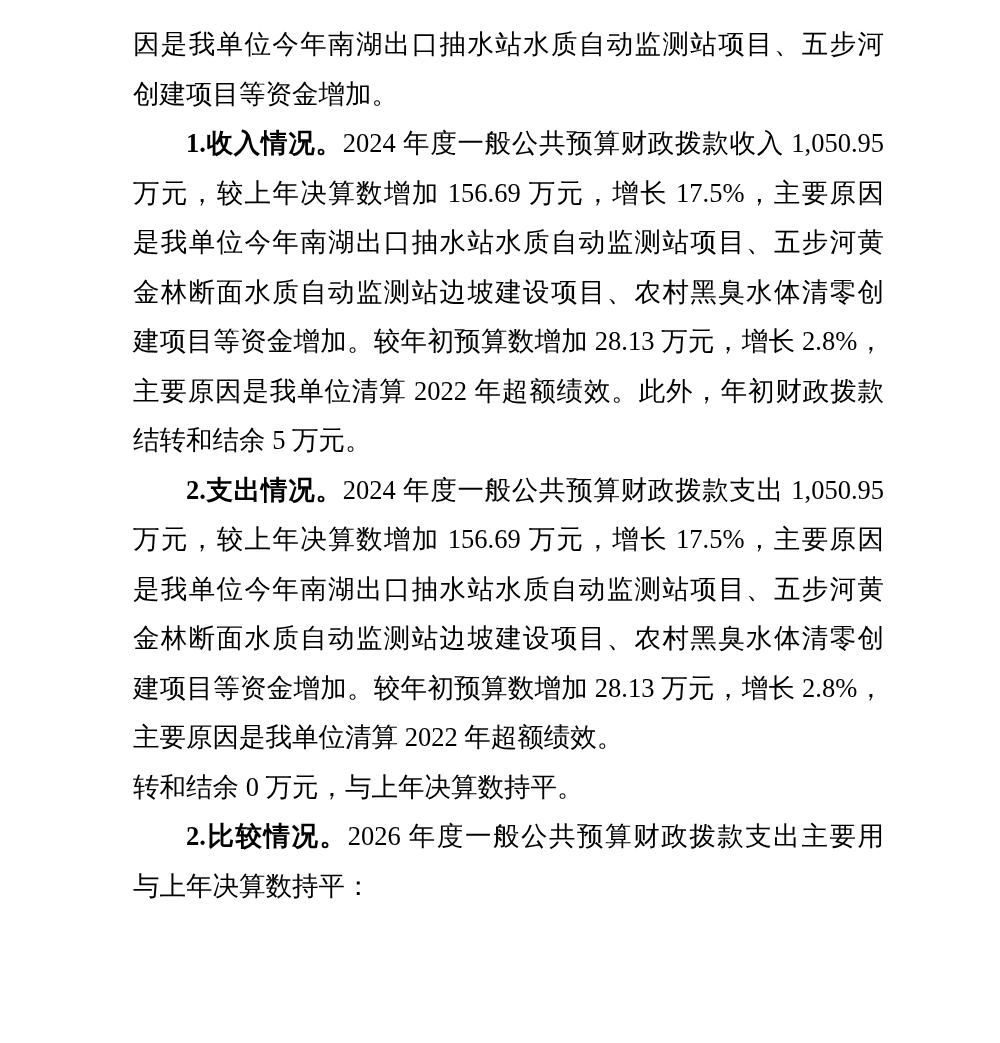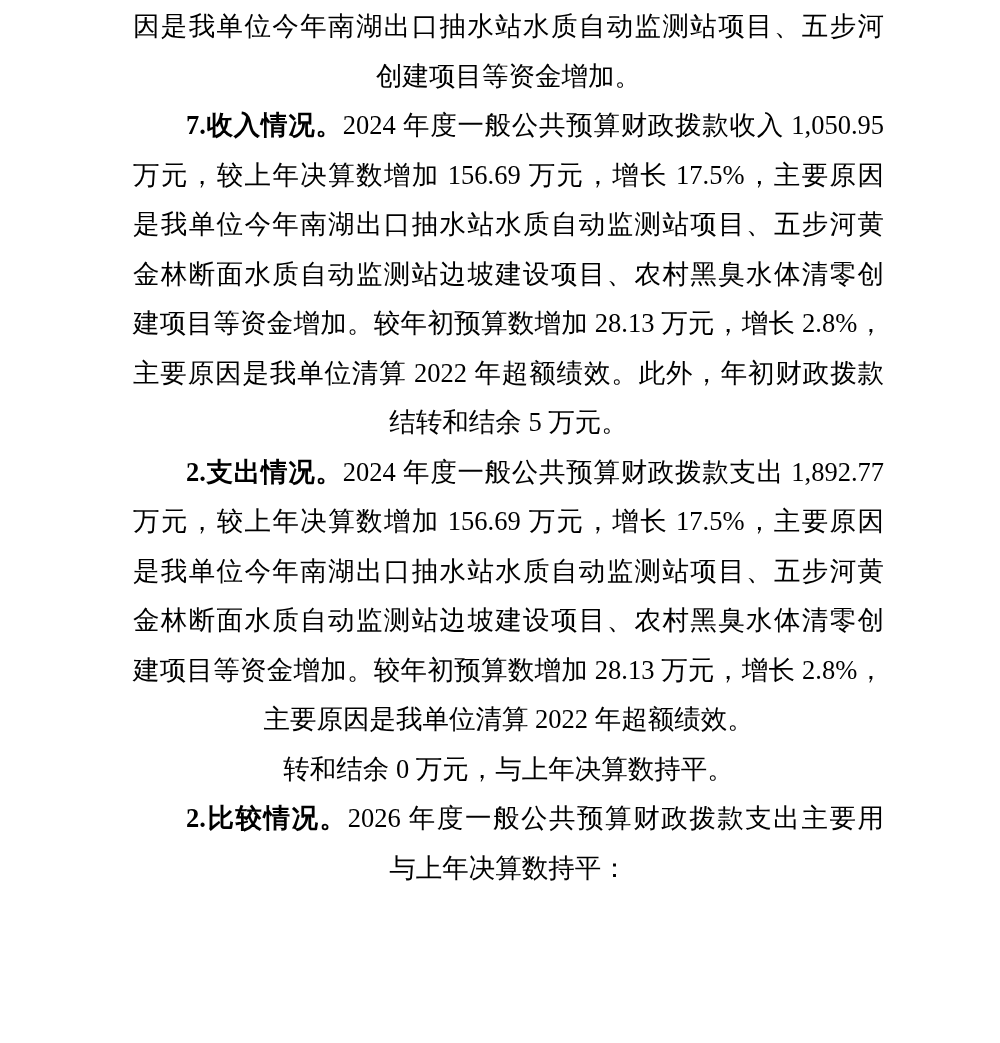--- a/index.html
+++ b/index.html
@@ -5,31 +5,31 @@
   html, body {
     margin: 0;
     padding: 0;
     background: #ffffff;
   }
   .page {
     position: relative;
     width: 1000px;
     height: 1043px;
     box-sizing: border-box;
-    padding: 2px 116px 0 133px;
+    padding: 20px 116px 0 133px;
     background: #ffffff;
     color: #000000;
     font-family: "Liberation Serif", "DejaVu Serif", serif;
     font-size: 26.5px;
     overflow: hidden;
   }
   .line {
     height: 49.5px;
     line-height: 49.5px;
-    text-align: center;
+    text-align: left;
     white-space: normal;
     overflow: visible;
   }
   
   .j {
     text-align: justify;
     text-align-last: justify;
     text-justify: inter-character;
   }
   
@@ -43,31 +43,31 @@
 </head>
 <body>
 
 <div class="page">
 
   <div class="line j">因是我单位今年南湖出口抽水站水质自动监测站项目、五步河</div>
   <div class="line">创建项目等资金增加。</div>
 
 
   <div class="line ind j">
-    <b class="lead">7.收入情况。</b><span>2024 年度一般公共预算财政拨款收入 1,050.95</span>
+    <b class="lead">1.收入情况。</b><span>2024 年度一般公共预算财政拨款收入 1,050.95</span>
   </div>
   <div class="line j">万元，较上年决算数增加 156.69 万元，增长 17.5%，主要原因</div>
   <div class="line j">是我单位今年南湖出口抽水站水质自动监测站项目、五步河黄</div>
   <div class="line j">金林断面水质自动监测站边坡建设项目、农村黑臭水体清零创</div>
   <div class="line j">建项目等资金增加。较年初预算数增加 28.13 万元，增长 2.8%，</div>
   <div class="line j">主要原因是我单位清算 2022 年超额绩效。此外，年初财政拨款</div>
   <div class="line">结转和结余 5 万元。</div>
 
   <div class="line ind j">
-    <b class="lead">2.支出情况。</b><span>2024 年度一般公共预算财政拨款支出 1,892.77</span>
+    <b class="lead">2.支出情况。</b><span>2024 年度一般公共预算财政拨款支出 1,050.95</span>
   </div>
   <div class="line j">万元，较上年决算数增加 156.69 万元，增长 17.5%，主要原因</div>
   <div class="line j">是我单位今年南湖出口抽水站水质自动监测站项目、五步河黄</div>
   <div class="line j">金林断面水质自动监测站边坡建设项目、农村黑臭水体清零创</div>
   <div class="line j">建项目等资金增加。较年初预算数增加 28.13 万元，增长 2.8%，</div>
   <div class="line">主要原因是我单位清算 2022 年超额绩效。</div>
 
   <div class="line">转和结余 0 万元，与上年决算数持平。</div>
 
   <div class="line ind j">

